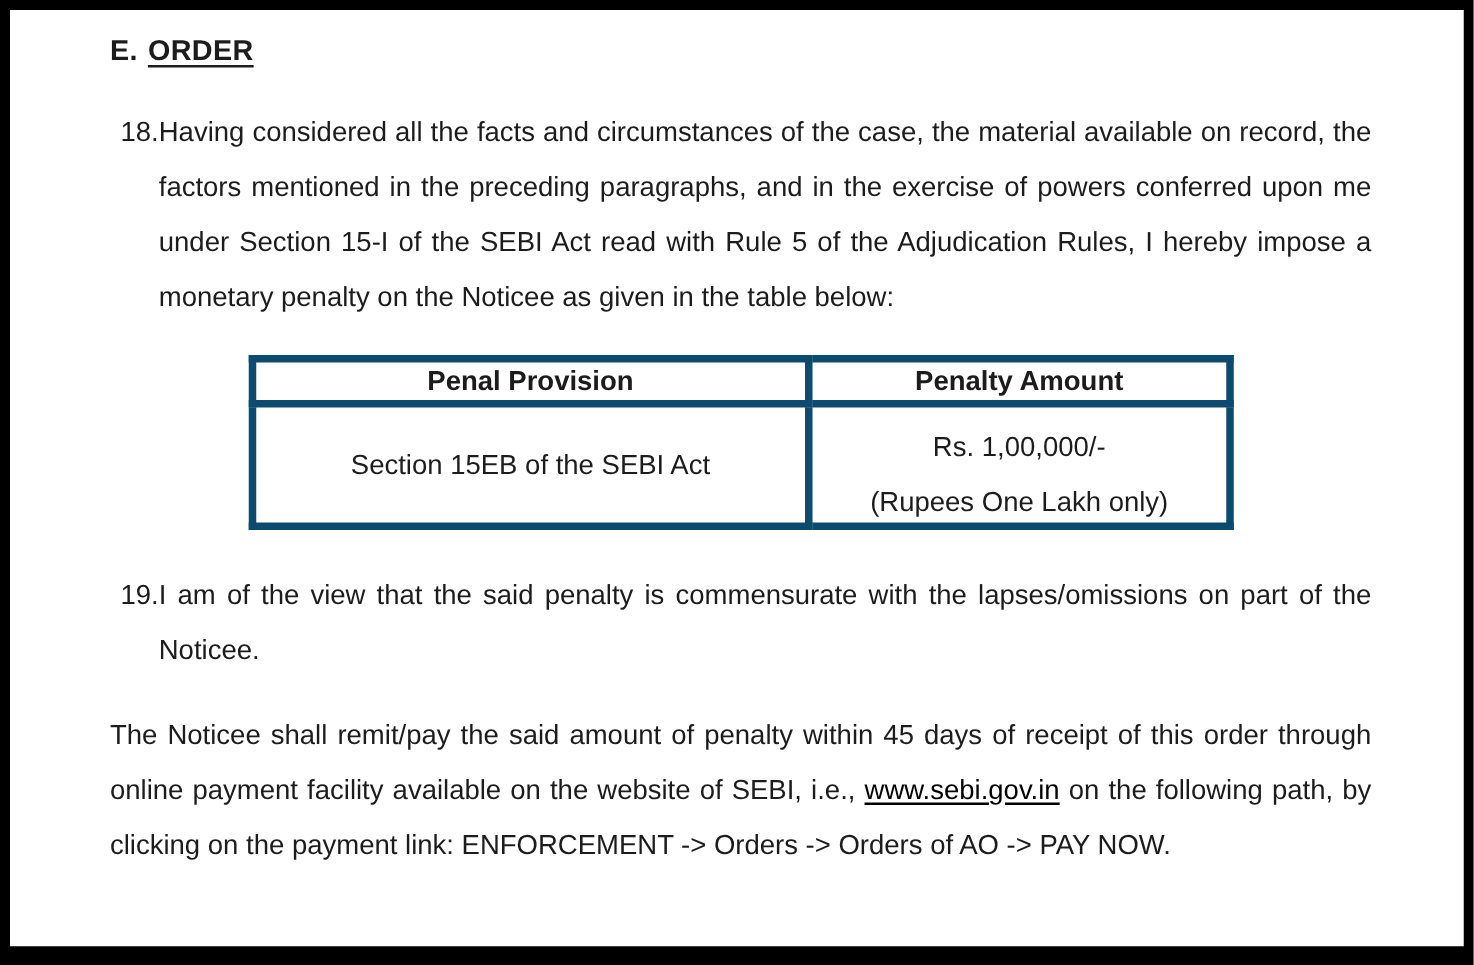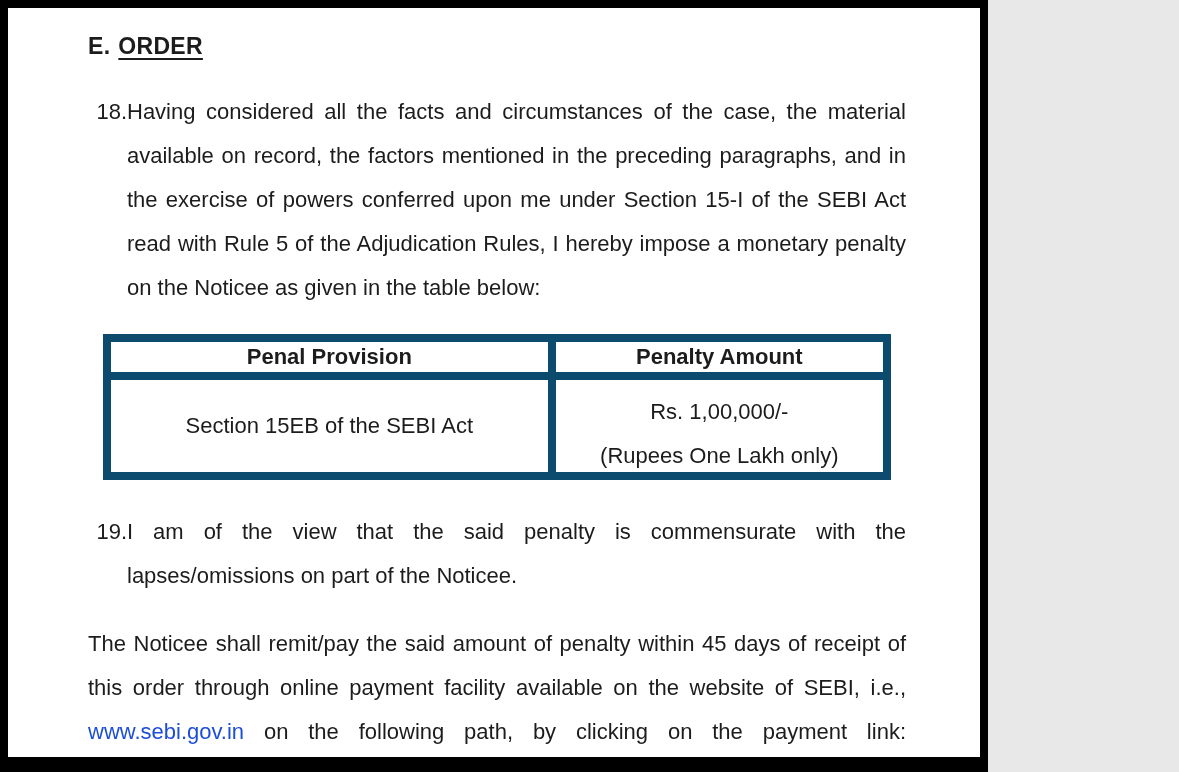--- a/index.html
+++ b/index.html
@@ -1,26 +1,26 @@
 <!DOCTYPE html>
 <html><head>
 <meta charset="utf-8">
 <style>
   * { margin: 0; padding: 0; box-sizing: border-box; }
   html, body { background: #e8e8e8; }
   body { font-family: "Liberation Sans", "DejaVu Sans", sans-serif; }
 
   .page {
     position: relative;
-    width: 988px;
+    width: 1179px;
     height: 772px;
     background: #ffffff;
     border: 8px solid #000000;
     border-bottom-width: 15px;
-    padding: 17px 74px 0 80px;
+    padding: 11px 74px 0 80px;
     overflow: hidden;
     color: #1c1c1c;
   }
 
   .heading {
     font-size: 23px;
     font-weight: bold;
     letter-spacing: 0.3px;
     margin: 8px 0 30px 0;
   }
@@ -39,42 +39,43 @@
   .para .num {
     flex: 0 0 39px;
     text-align: right;
   }
   .para .body {
     flex: 1 1 auto;
     text-align: justify;
   }
 
   .doc-link {
+    text-decoration: underline;
     text-underline-offset: 3px;
-    color: #1d4ed8;
+    color: #000000;
     cursor: pointer;
   }
 
   .table-caption {
     text-align: center;
     font-weight: bold;
     font-size: 22px;
     line-height: 30px;
     margin: 2px 0 14px 0;
   }
 
   table.penalty-table {
     border-collapse: collapse;
     width: 788px;
     margin: 0 auto 30px auto;
     font-size: 22px;
   }
   table.penalty-table th,
   table.penalty-table td {
-    border: 8px solid #0c4a6e;
+    border: 6px solid #0c4a6e;
     text-align: center;
     vertical-align: middle;
   }
   table.penalty-table th {
     font-weight: bold;
     padding: 2px 6px;
     height: 33px;
   }
   table.penalty-table td {
     padding: 2px 6px;

